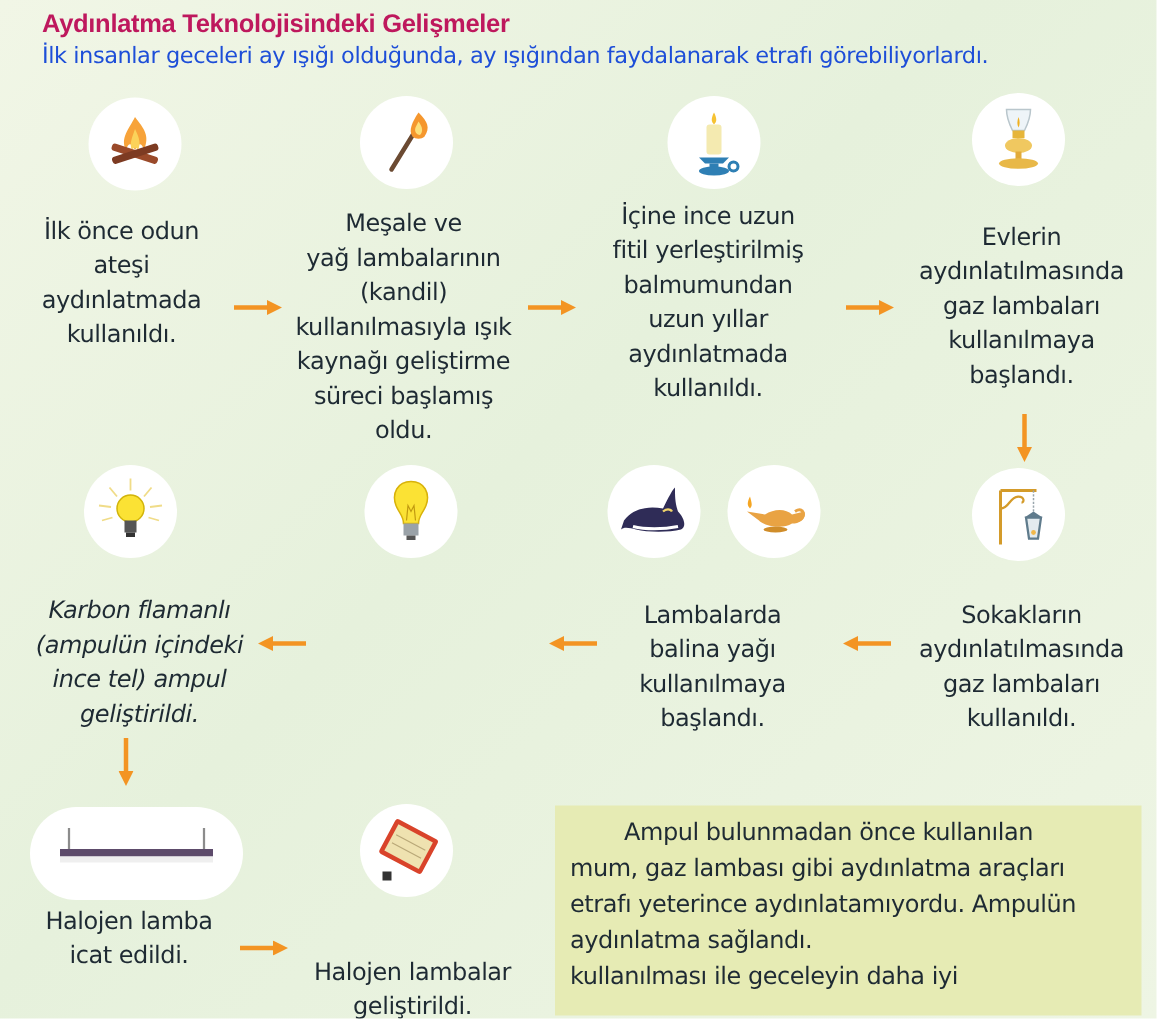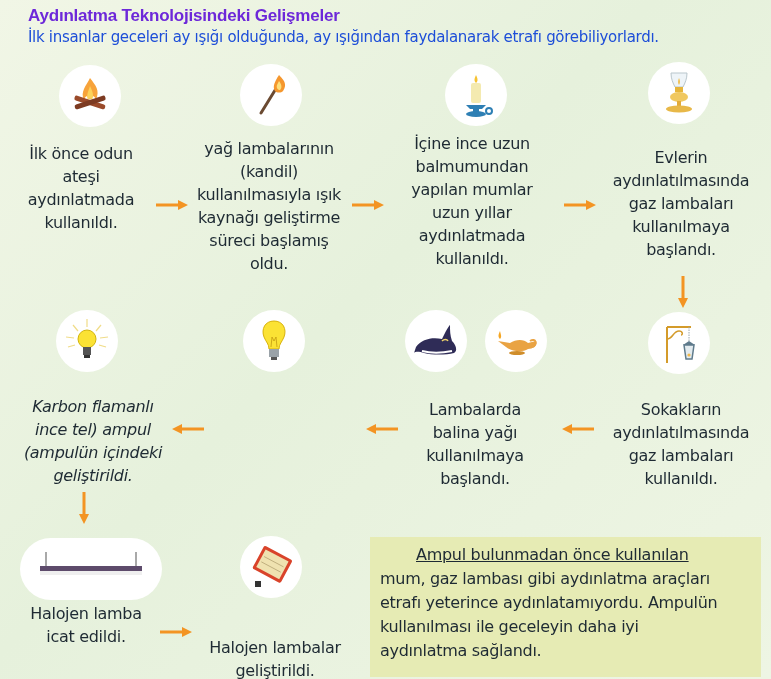--- a/index.html
+++ b/index.html
@@ -5,21 +5,21 @@
     html, body { margin: 0; padding: 0; }
     body {
       width: 771px; height: 679px; overflow: hidden; position: relative;
       background: linear-gradient(135deg, #f1f6e6 0%, #e6f1dc 45%, #eef5e4 100%);
       font-family: "DejaVu Sans", sans-serif;
       color: #1e2a33;
     }
     .title {
       position: absolute; left: 28px; top: 6px;
       font-family: "Liberation Sans", sans-serif; font-weight: bold;
-      font-size: 17px; color: #6d28d9; letter-spacing: -0.2px;
+      font-size: 17px; color: #be185d; letter-spacing: -0.2px;
     }
     .intro {
       position: absolute; left: 28px; top: 28px;
       font-size: 15px; color: #1d4ed8; letter-spacing: -0.3px;
       white-space: nowrap;
     }
     .circle {
       position: absolute; width: 62px; height: 62px; border-radius: 50%;
       background: #ffffff; display: flex; align-items: center; justify-content: center;
     }
@@ -37,21 +37,21 @@
       position: absolute; width: 32px; height: 10px;
     }
     .arrow svg, .arrow-v svg { width: 100%; height: 100%; display: block; }
     .arrow-v { position: absolute; width: 10px; height: 32px; }
     .note {
       position: absolute; left: 370px; top: 537px; width: 391px; height: 140px;
       background: #e6ebb4; box-sizing: border-box; padding: 6px 10px 0 10px;
       font-size: 16px; line-height: 24px; color: #1e2a33; letter-spacing: -0.3px;
     }
     .note span { display: block; white-space: nowrap; }
-    .note .indent { padding-left: 36px; text-decoration: underline; }
+    .note .indent { padding-left: 36px; }
   </style>
 </head>
 <body>
 
 <div class="title">Aydınlatma Teknolojisindeki Gelişmeler</div>
 <div class="intro">İlk insanlar geceleri ay ışığı olduğunda, ay ışığından faydalanarak etrafı görebiliyorlardı.</div>
 
 <div class="circle" style="left:59px; top:65px;">
   <svg viewBox="0 0 48 48">
     <path d="M24 6 C30 14 34 18 30 28 C28 22 26 24 24 28 C22 24 20 22 18 28 C14 20 20 14 24 6Z" fill="#f7a33a"></path>
@@ -88,31 +88,32 @@
   </svg>
 </div>
 
 <div class="step" style="left:6px; top:142px; width:150px;">
   <span>İlk önce odun</span>
     <span>ateşi</span>
     <span>aydınlatmada</span>
     <span>kullanıldı.</span>
 </div>
 <div class="step" style="left:188px; top:137px; width:162px;">
+  <span>Meşale ve</span>
     <span>yağ lambalarının</span>
     <span>(kandil)</span>
     <span>kullanılmasıyla ışık</span>
     <span>kaynağı geliştirme</span>
     <span>süreci başlamış</span>
     <span>oldu.</span>
 </div>
 <div class="step" style="left:392px; top:132px; width:160px;">
   <span>İçine ince uzun</span>
+    <span>fitil yerleştirilmiş</span>
     <span>balmumundan</span>
-    <span>yapılan mumlar</span>
     <span>uzun yıllar</span>
     <span>aydınlatmada</span>
     <span>kullanıldı.</span>
 </div>
 <div class="step" style="left:596px; top:146px; width:170px;">
   <span>Evlerin</span>
     <span>aydınlatılmasında</span>
     <span>gaz lambaları</span>
     <span>kullanılmaya</span>
     <span>başlandı.</span>
@@ -186,22 +187,22 @@
     <path d="M12 20 C18 20 18 12 24 12 C28 12 28 16 26 16" stroke="#d49b2a" stroke-width="1.5" fill="none"></path>
     <line x1="34" y1="8" x2="34" y2="22" stroke="#9aa6ad" stroke-width="1" stroke-dasharray="1.5 1"></line>
     <path d="M28 26 L34 22 L40 26 Z" fill="#5f7b8c"></path>
     <path d="M29 26 H39 L37 40 H31 Z" fill="#e3ebef" stroke="#5f7b8c" stroke-width="1.5"></path>
     <circle cx="34" cy="36" r="1.6" fill="#f2b84a"></circle>
   </svg>
 </div>
 
 <div class="step" style="left:8px; top:395px; width:170px;font-style:italic;">
   <span>Karbon flamanlı</span>
+    <span>(ampulün içindeki</span>
     <span>ince tel) ampul</span>
-    <span>(ampulün içindeki</span>
     <span>geliştirildi.</span>
 </div>
 <div class="step" style="left:204px; top:416px; width:160px;">
 </div>
 <div class="step" style="left:400px; top:398px; width:150px;">
   <span>Lambalarda</span>
     <span>balina yağı</span>
     <span>kullanılmaya</span>
     <span>başlandı.</span>
 </div>
@@ -266,15 +267,15 @@
 <div class="arrow" style="left:160px; top:627px;">
   <svg viewBox="0 0 32 10">
       <path d="M0 3.5 H22 V0 L32 5 L22 10 V6.5 H0 Z" fill="#f39423"></path>
     </svg>
 </div>
 
 <div class="note">
   <span class="indent">Ampul bulunmadan önce kullanılan</span>
   <span>mum, gaz lambası gibi aydınlatma araçları</span>
   <span>etrafı yeterince aydınlatamıyordu. Ampulün</span>
+  <span>aydınlatma sağlandı.</span>
   <span>kullanılması ile geceleyin daha iyi</span>
-  <span>aydınlatma sağlandı.</span>
 </div>
 
 </body></html>

